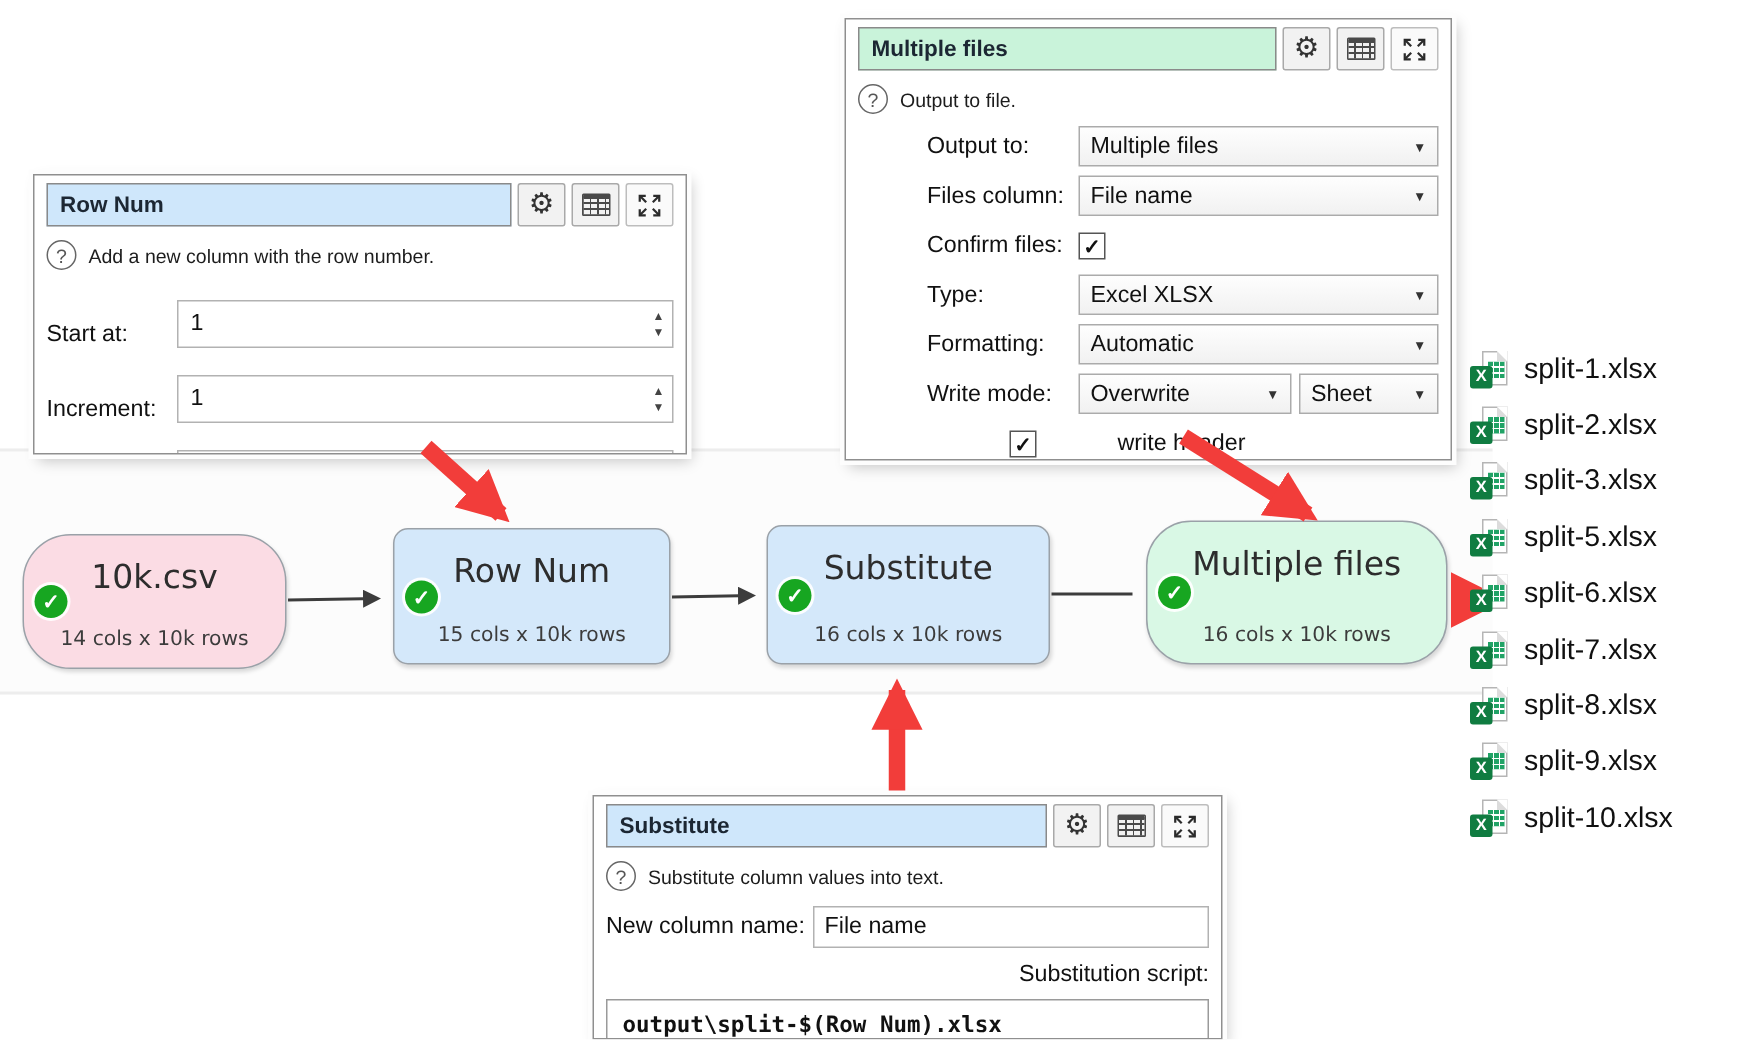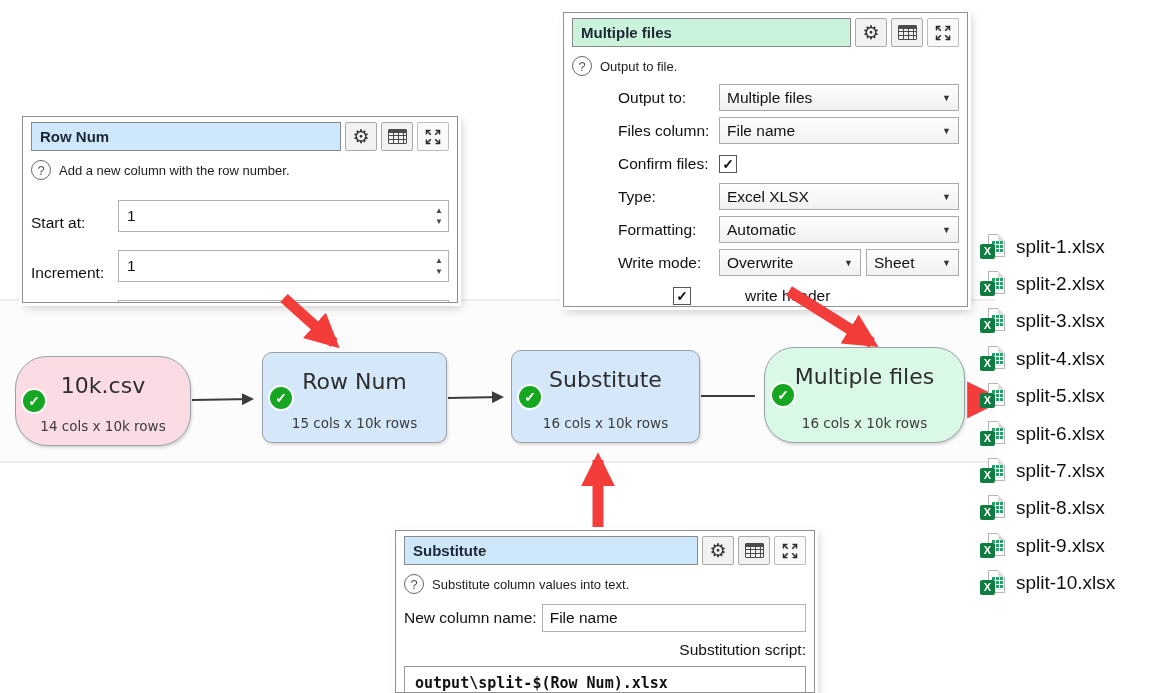--- a/index.html
+++ b/index.html
@@ -356,28 +356,20 @@
           <span class="xbox"></span>
         </span>
       <span class="file-name">split-3.xlsx</span>
     </div>
     <div class="file-item">
       <span class="xlsx-icon">
           <span class="page"></span>
           <span class="grid"></span>
           <span class="xbox"></span>
         </span>
-      <span class="file-name">split-4.xlsx</span>
-    </div>
-    <div class="file-item">
-      <span class="xlsx-icon">
-          <span class="page"></span>
-          <span class="grid"></span>
-          <span class="xbox"></span>
-        </span>
       <span class="file-name">split-5.xlsx</span>
     </div>
     <div class="file-item">
       <span class="xlsx-icon">
           <span class="page"></span>
           <span class="grid"></span>
           <span class="xbox"></span>
         </span>
       <span class="file-name">split-6.xlsx</span>
     </div>

